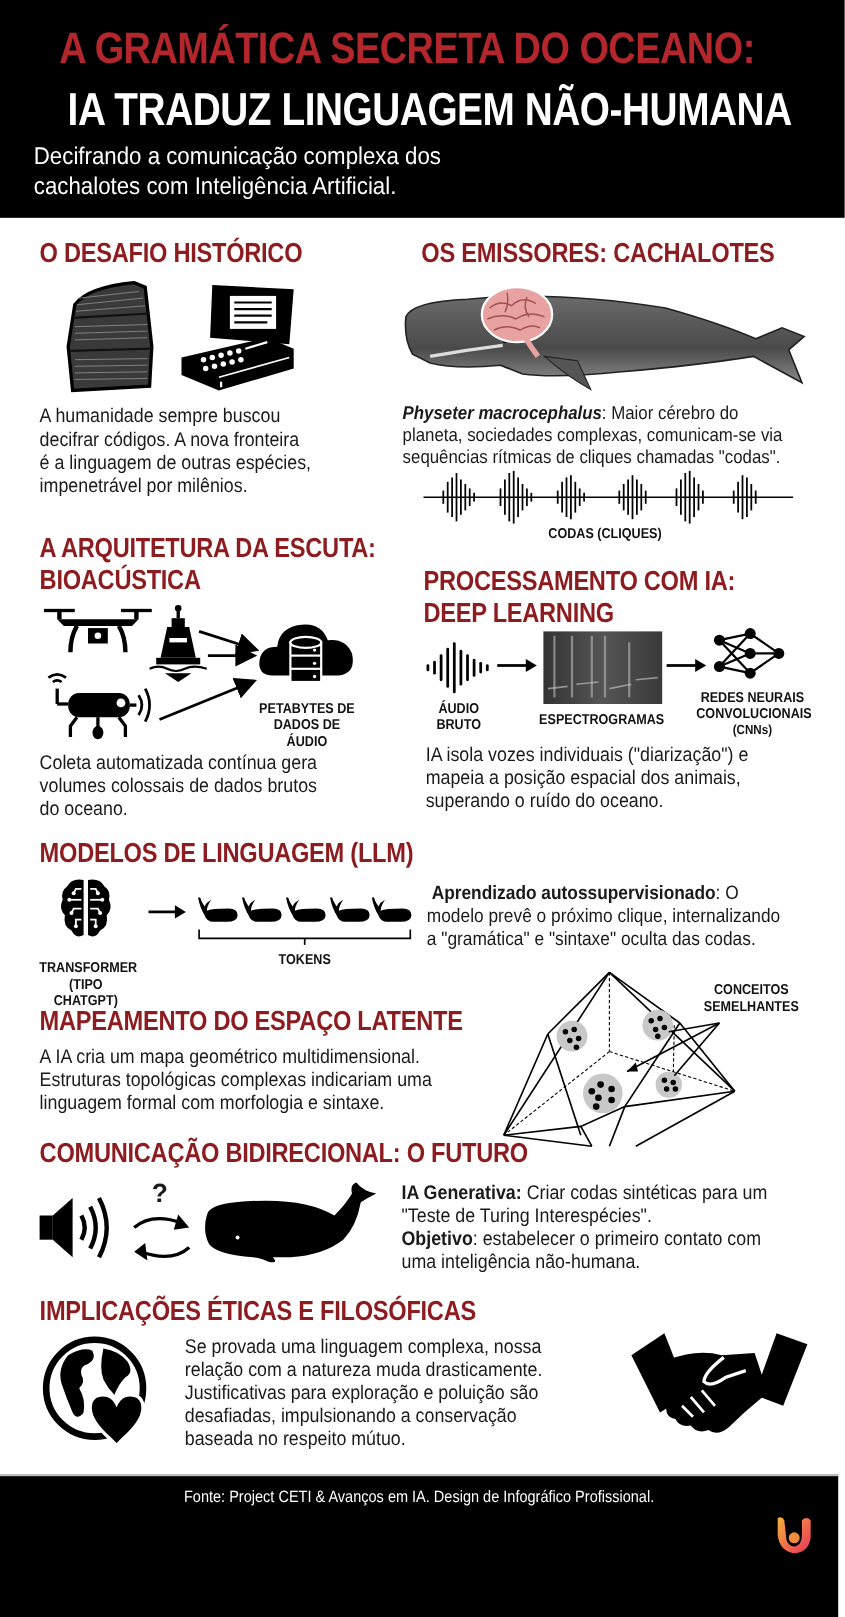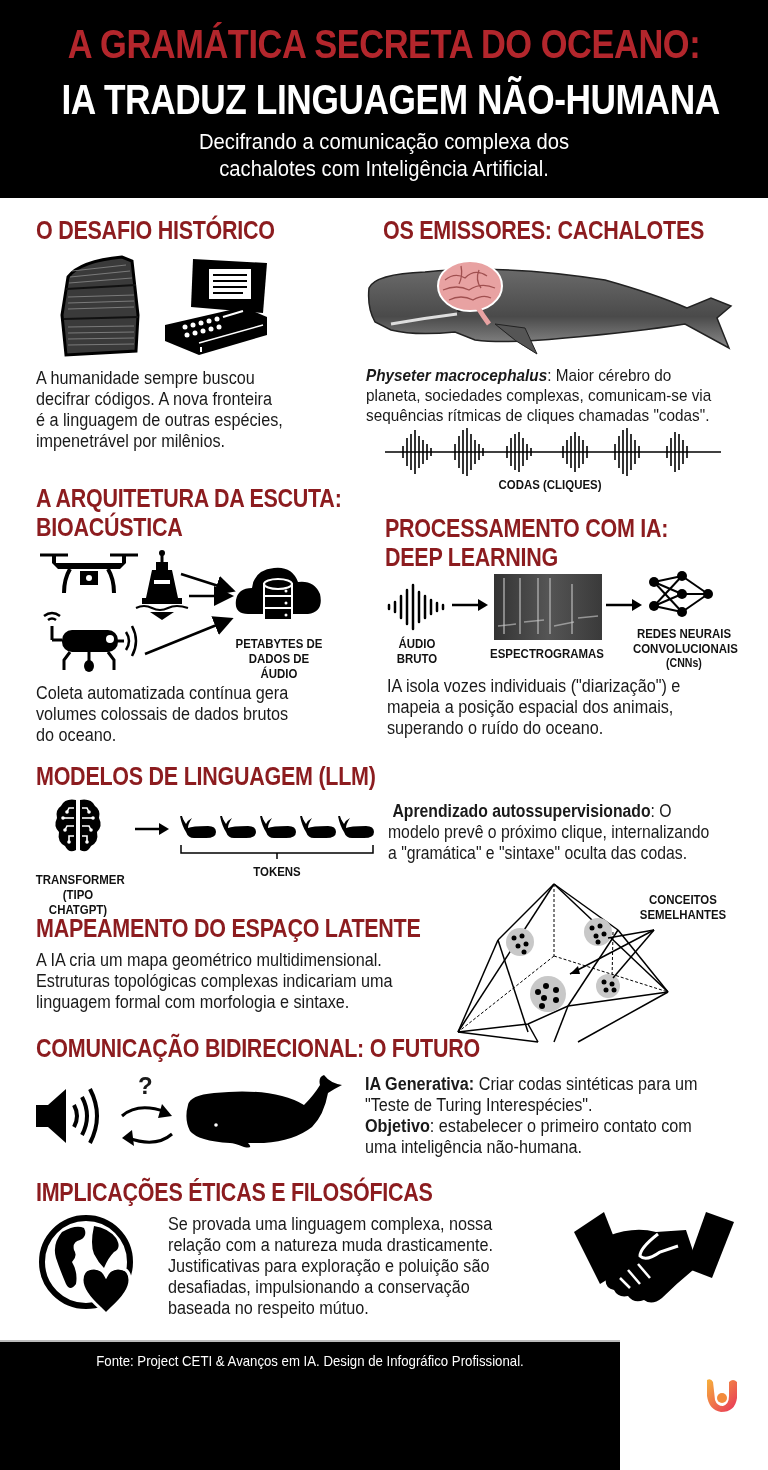--- a/index.html
+++ b/index.html
@@ -1,32 +1,32 @@
 <!DOCTYPE html>
 <html><head>
 <meta charset="utf-8">
 <style>
   * { box-sizing: border-box; margin: 0; padding: 0; }
   html, body { width: 768px; height: 1470px; background: #ffffff; overflow: hidden; }
   body { font-family: "Liberation Sans", "DejaVu Sans", sans-serif; color: #1a1a1a; position: relative; }
 
-  .header { position: absolute; left: 0; top: 0; width: 768px; height: 198px; background: #000; text-align: center; }
+  .header { position: absolute; left: 0; top: 0; width: 768px; height: 198px; background: #000; }
   .title1 { position: absolute; top: 22px; left: 0; width: 100%; color: #b3262c; font-weight: 700; font-size: 40px; letter-spacing: -0.5px; transform: scaleX(0.86); transform-origin: center; white-space: nowrap; }
   .title2 { position: absolute; top: 76px; left: 0; width: 100%; color: #fff; font-weight: 700; font-size: 42px; letter-spacing: -0.5px; transform: scaleX(0.84); transform-origin: center; white-space: nowrap; }
   .subtitle { position: absolute; top: 128px; left: 0; width: 100%; color: #fff; font-size: 22px; line-height: 27px; transform: scaleX(0.92); transform-origin: center; }
 
   .sec-title { position: absolute; color: #8c1c1f; font-weight: 700; font-size: 25px; line-height: 29px; letter-spacing: -0.3px; transform: scaleX(0.86); transform-origin: left; white-space: nowrap; }
   .body-text { position: absolute; font-size: 18px; line-height: 21px; color: #1a1a1a; transform: scaleX(0.9); transform-origin: left; }
   .small-label { position: absolute; font-weight: 700; font-size: 13px; line-height: 15px; text-align: center; transform: scaleX(0.88); transform-origin: center; color: #111; }
   .bold { font-weight: 700; }
   .bi { font-weight: 700; font-style: italic; }
 
   svg { position: absolute; overflow: visible; }
 
-  .footer { position: absolute; left: 0; top: 1340px; width: 620px; height: 130px; background: #000; border-top: 2px solid #bbb; }
+  .footer { position: absolute; left: 0; top: 1340px; width: 762px; height: 130px; background: #000; border-top: 2px solid #bbb; }
   .footer-text { position: absolute; top: 10px; left: 0; width: 100%; color: #fff; font-size: 15px; text-align: center; transform: scaleX(0.88); transform-origin: center; }
   .logo { position: absolute; left: 703px; top: 1378px; width: 36px; height: 36px; }
 </style>
 </head>
 <body>
 
 <div class="header">
   <div class="title1">A GRAMÁTICA SECRETA DO OCEANO:</div>
   <div class="title2">IA TRADUZ LINGUAGEM NÃO-HUMANA</div>
   <div class="subtitle">

